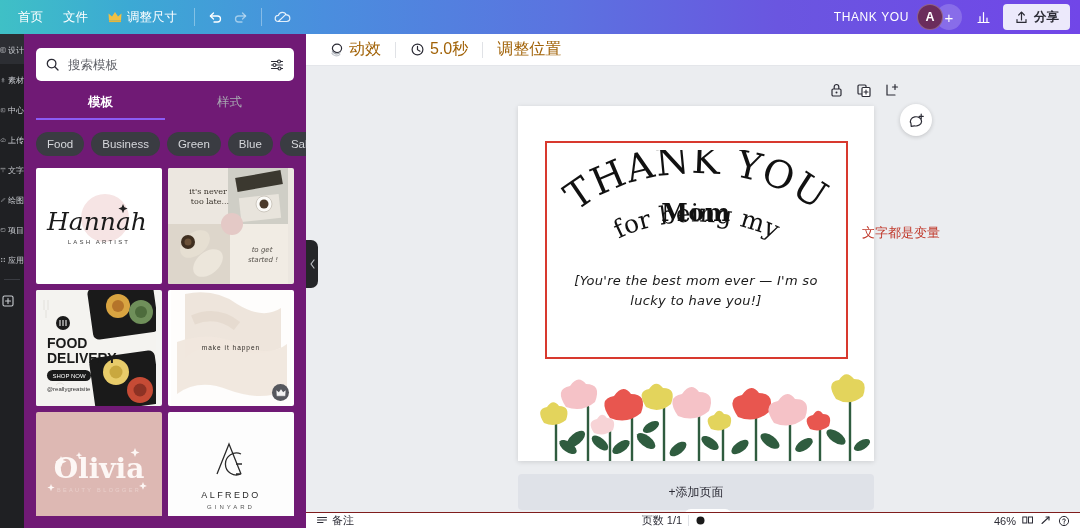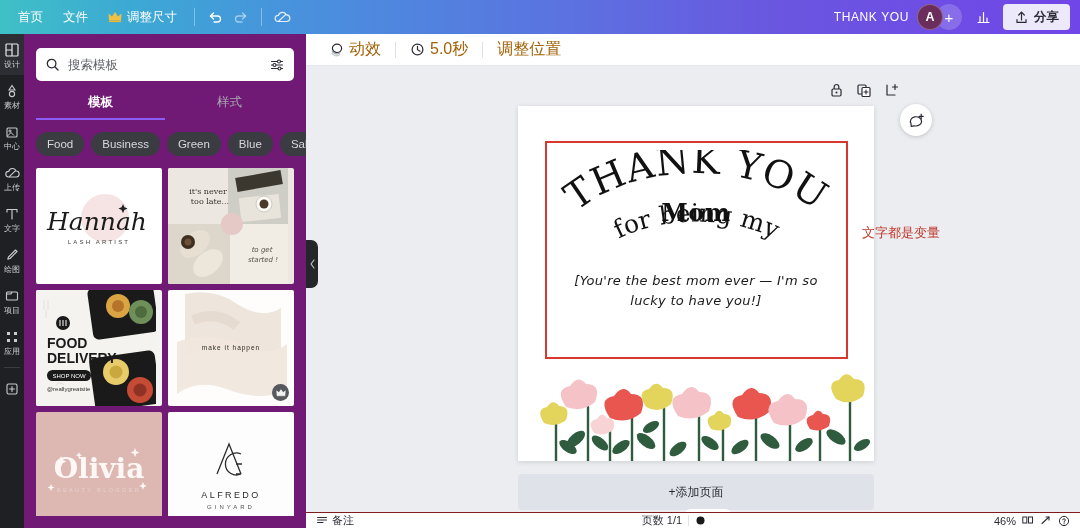--- a/index.html
+++ b/index.html
@@ -52,21 +52,21 @@
     font-size:12.5px; height:26px; padding:0 11px; border-radius:4px;
     margin-right:10px; margin-left:7px; cursor:pointer; white-space:nowrap;font-weight:bold;
   }
 
   
   .rail {
     position:absolute; left:0; top:34px; width:24px; height:494px;
     background:#1f2023; z-index:30; overflow:hidden;
   }
   .rail-item {
-    width:24px; padding:8px 0 6px; display:flex; flex-direction:column;
+    width:24px; padding:8px 0 6px; display:flex; flex-direction:row;
     align-items:center; gap:2px; cursor:pointer; color:#c9ccd1;
   }
   .rail-item.active { background:#2c2e33; }
   .rail-ic { width:16px; height:16px; display:block; }
   .rail-lb { font-size:8px; line-height:9px; color:#c9ccd1; white-space:nowrap; }
   .rail-sep { height:1px; background:#3a3c42; margin:5px 4px; }
 
   
   .panel {
     position:absolute; left:24px; top:34px; width:282px; height:494px;

